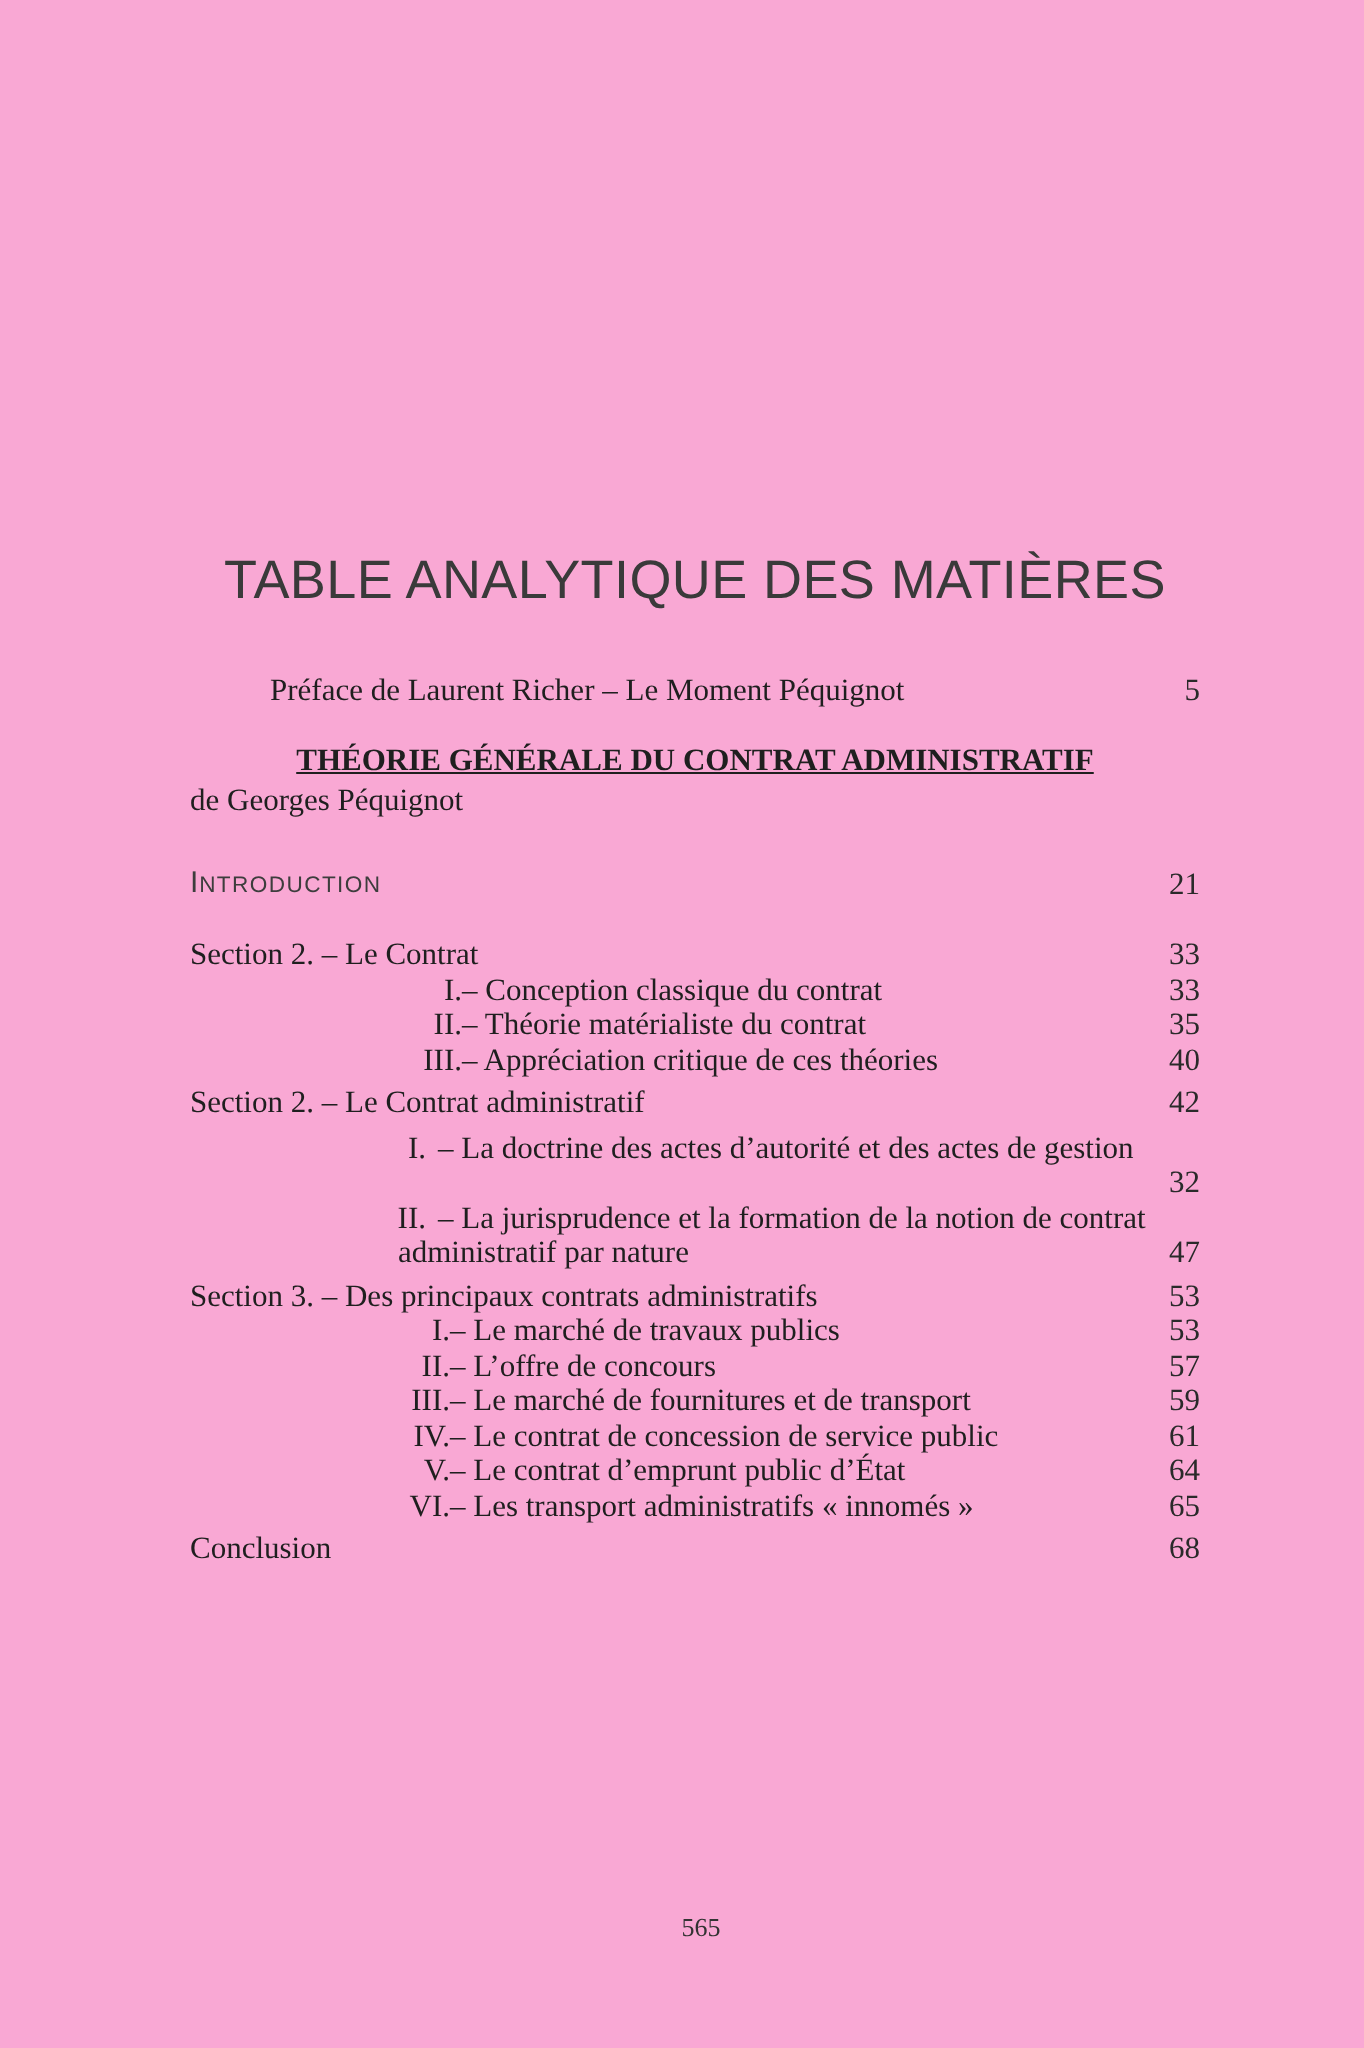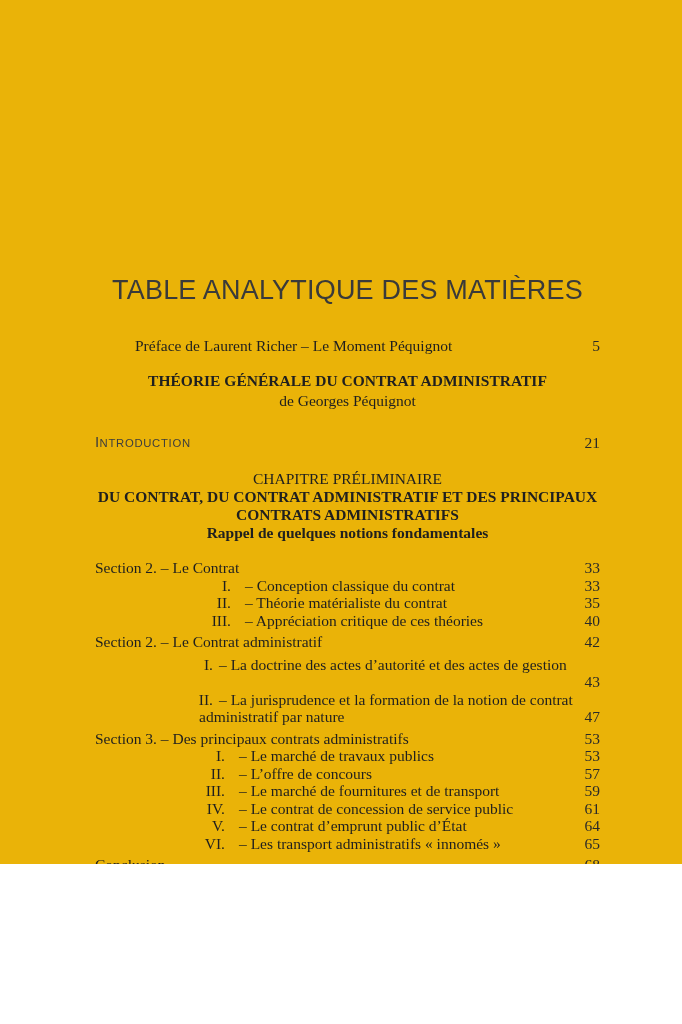--- a/index.html
+++ b/index.html
@@ -5,22 +5,22 @@
   * { margin: 0; padding: 0; box-sizing: border-box; }
   html, body { width: 682px; height: 1024px; }
   body {
     background: #ffffff;
     font-family: "Liberation Serif", serif;
     color: #1f1f1f;
   }
   .page {
     position: relative;
     width: 682px;
-    height: 864px;
-    background: #eab308;
+    height: 1024px;
+    background: #f9a8d4;
     overflow: hidden;
   }
   .content {
     position: absolute;
     left: 95px;
     right: 82px;
     top: 0;
     font-size: 15.5px;
   }
   .main-title {
@@ -35,41 +35,42 @@
     white-space: nowrap;
   }
   .row { display: flex; line-height: 17.5px; }
   .pg { margin-left: auto; padding-left: 10px; align-self: flex-end; color: #2a2a2a; }
   .preface-row { margin-top: 30px; line-height: 20px; margin-left: 40px; }
   .work-title {
     margin-top: 15px;
     text-align: center;
     font-weight: bold;
     line-height: 20px;
-  }
-  .author-line { text-align: center; line-height: 20px; }
+    text-decoration: underline;
+  }
+  .author-line { text-align: left; line-height: 20px; }
   .intro-row { margin-top: 22px; line-height: 18px; }
   .intro-label {
     font-family: "Liberation Sans", sans-serif;
     color: #3d3d3d;
     font-size: 15px;
     letter-spacing: 0.4px;
   }
   .intro-label .sc {
     font-size: 11.3px;
     letter-spacing: 0.7px;
   }
   .chapter { margin-top: 18px; text-align: center; }
   .chapter div { line-height: 18px; }
   .chapter .bold { font-weight: bold; }
   .toc { margin-top: 17px; }
   .row.section { margin-top: 4px; }
   .sub { }
   .sub .num { flex: none; text-align: right; }
-  .sub .txt { margin-left: 14px; white-space: nowrap; }
+  .sub .txt { margin-left: 0; white-space: nowrap; }
   .s1 { padding-left: 98px; }
   .s1 .num { width: 38px; }
   .s3 { padding-left: 98px; }
   .s3 .num { width: 32px; }
   .s2 .l1 { padding-left: 98px; }
   .s2 .l1 .num { flex: none; width: 20px; text-align: right; }
   .s2 .l1 .txt { margin-left: 6px; white-space: nowrap; }
   .s2 .l2 { padding-left: 104px; }
   .s2.gap { margin-top: 5px; }
   .row.conclusion { margin-top: 4px; }
@@ -97,26 +98,20 @@
     </div>
 
     <div class="work-title">THÉORIE GÉNÉRALE DU CONTRAT ADMINISTRATIF</div>
     <div class="author-line">de Georges Péquignot</div>
 
     <div class="row intro-row">
       <span class="intro-label"><span>I</span><span class="sc">NTRODUCTION</span></span>
       <span class="pg">21</span>
     </div>
 
-    <div class="chapter">
-      <div>CHAPITRE PRÉLIMINAIRE</div>
-      <div class="bold">DU CONTRAT, DU CONTRAT ADMINISTRATIF ET DES PRINCIPAUX</div>
-      <div class="bold">CONTRATS ADMINISTRATIFS</div>
-      <div class="bold">Rappel de quelques notions fondamentales</div>
-    </div>
 
     <div class="toc">
 
       <div class="row section">
         <span>Section 2. – Le Contrat</span>
         <span class="pg">33</span>
       </div>
       <div class="row sub s1">
         <span class="num">I.</span>
         <span class="txt">– Conception classique du contrat</span>
@@ -136,21 +131,21 @@
       <div class="row section">
         <span>Section 2. – Le Contrat administratif</span>
         <span class="pg">42</span>
       </div>
       <div class="s2 gap">
         <div class="row l1">
           <span class="num">I.</span>
           <span class="txt">– La doctrine des actes d’autorité et des actes de gestion</span>
         </div>
         <div class="row l2">
-          <span class="pg">43</span>
+          <span class="pg">32</span>
         </div>
       </div>
       <div class="s2">
         <div class="row l1">
           <span class="num">II.</span>
           <span class="txt">– La jurisprudence et la formation de la notion de contrat</span>
         </div>
         <div class="row l2">
           <span>administratif par nature</span>
           <span class="pg">47</span>

